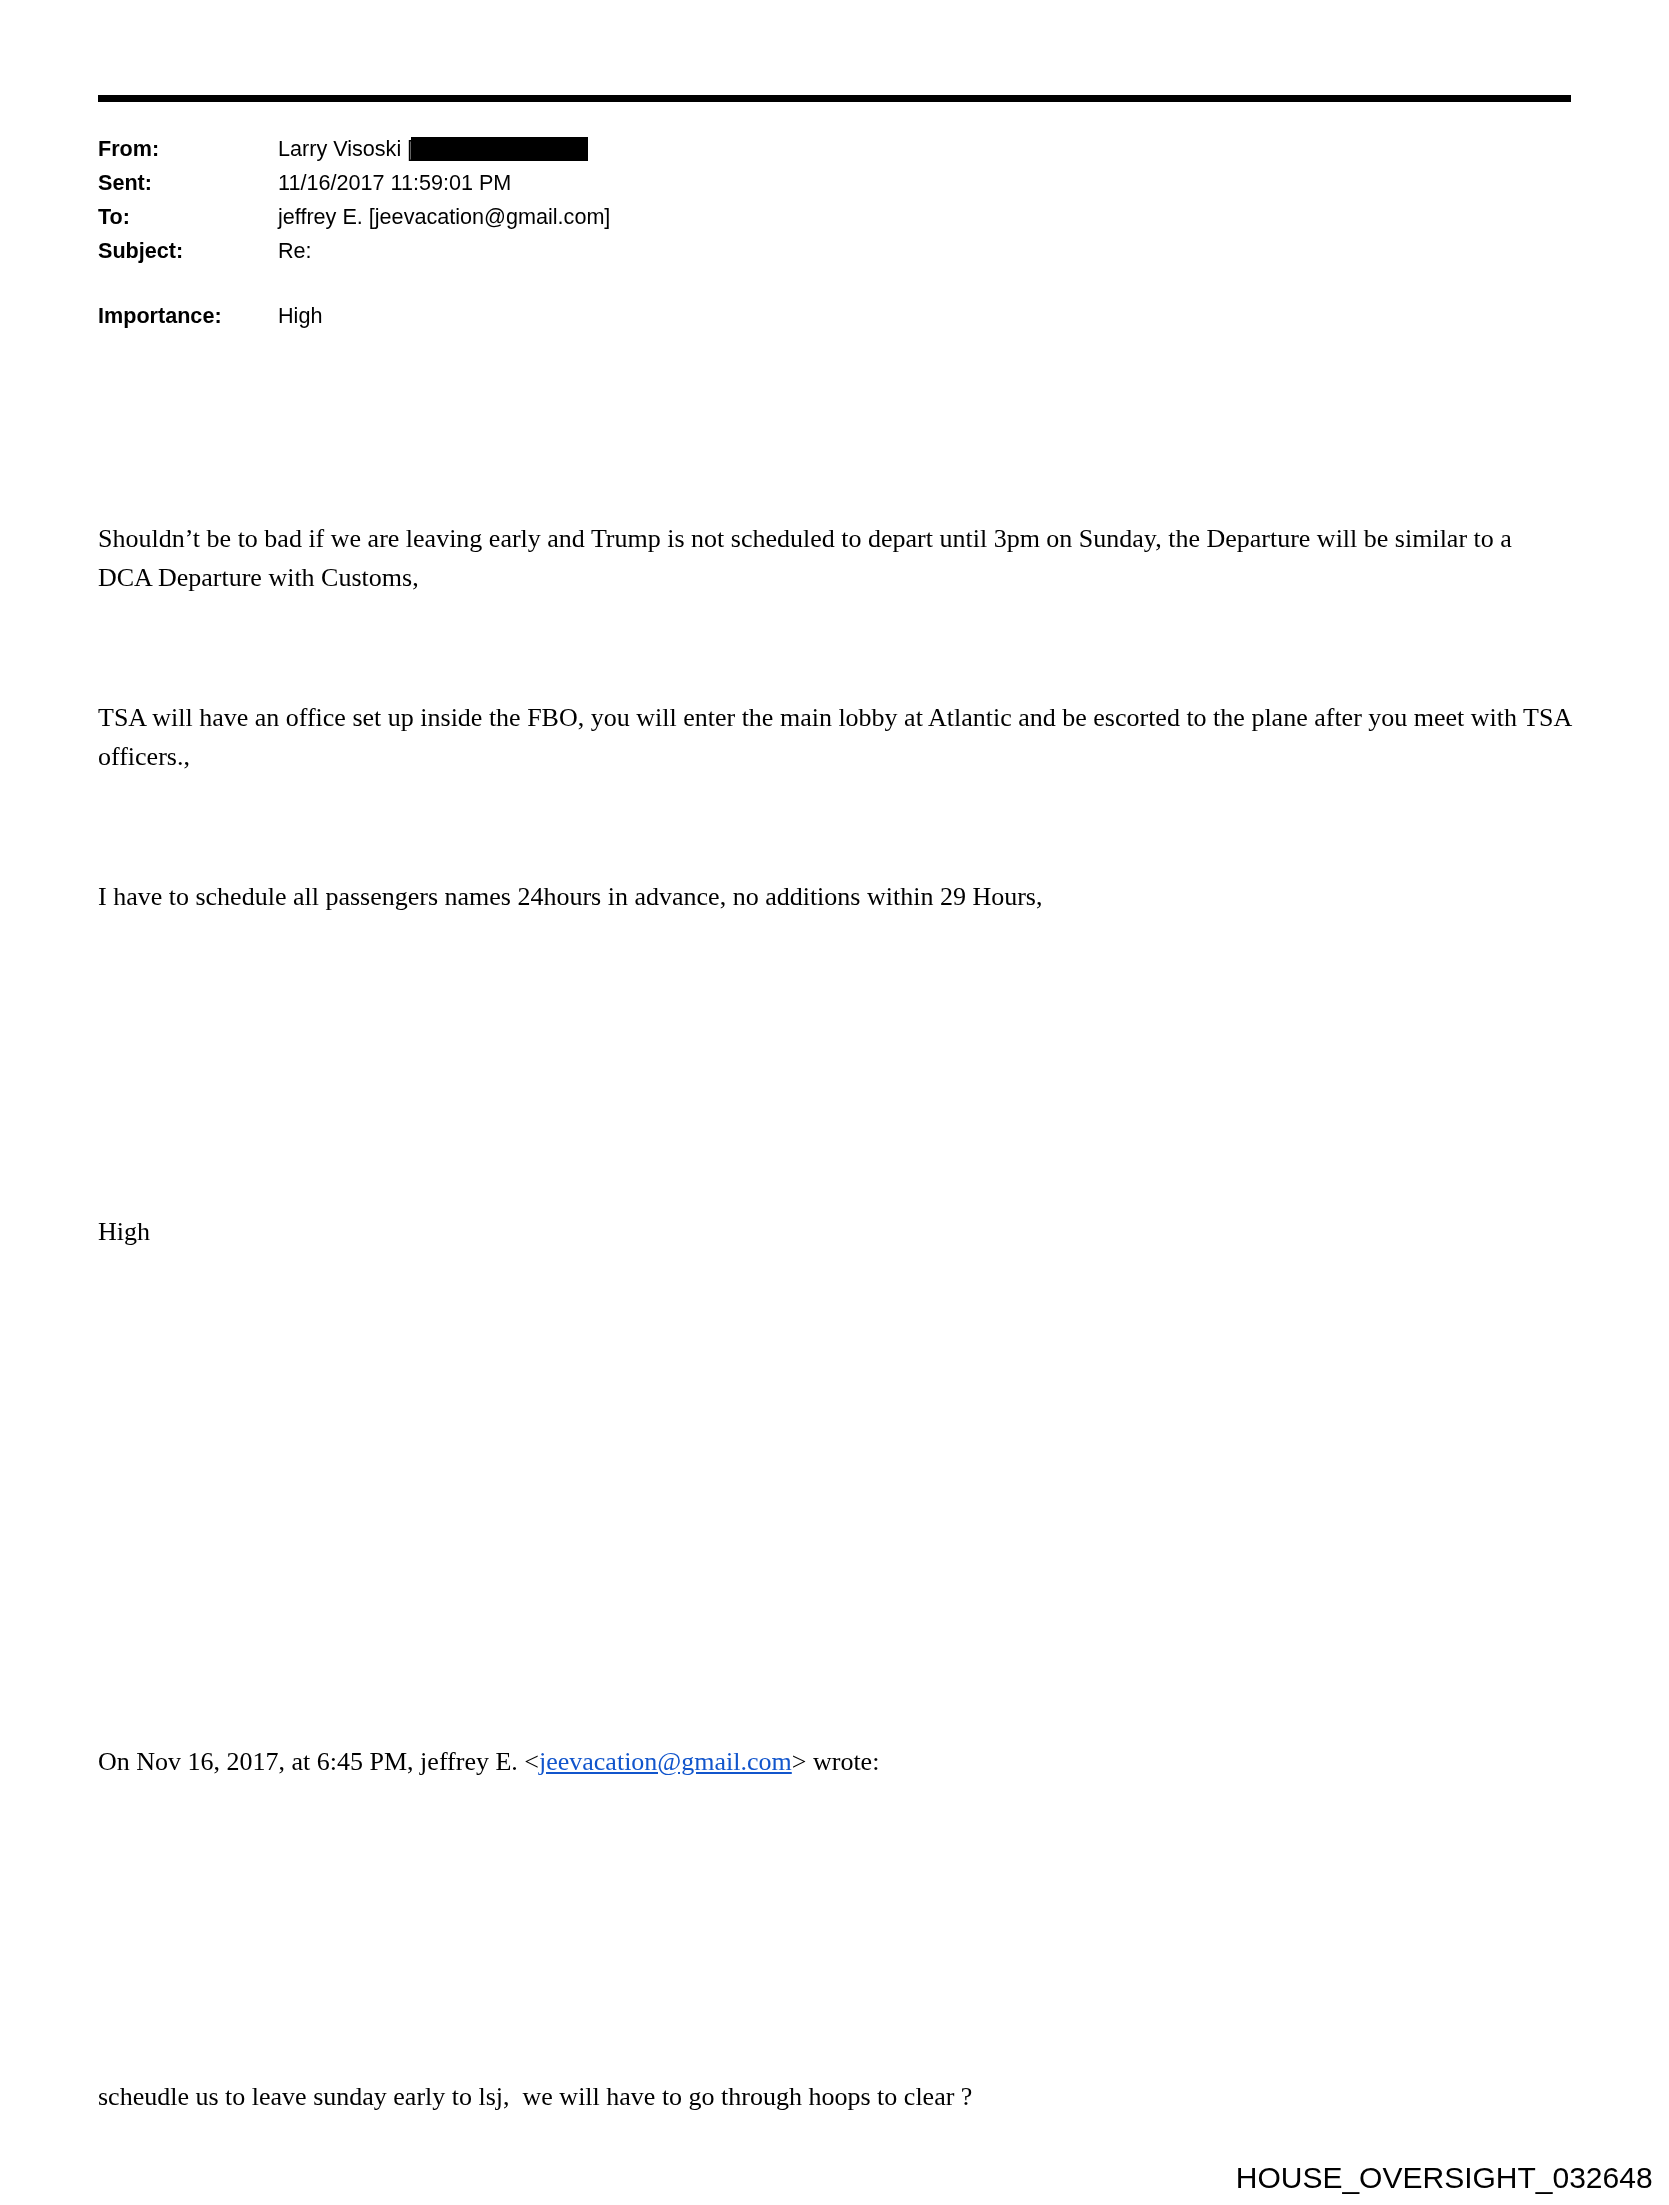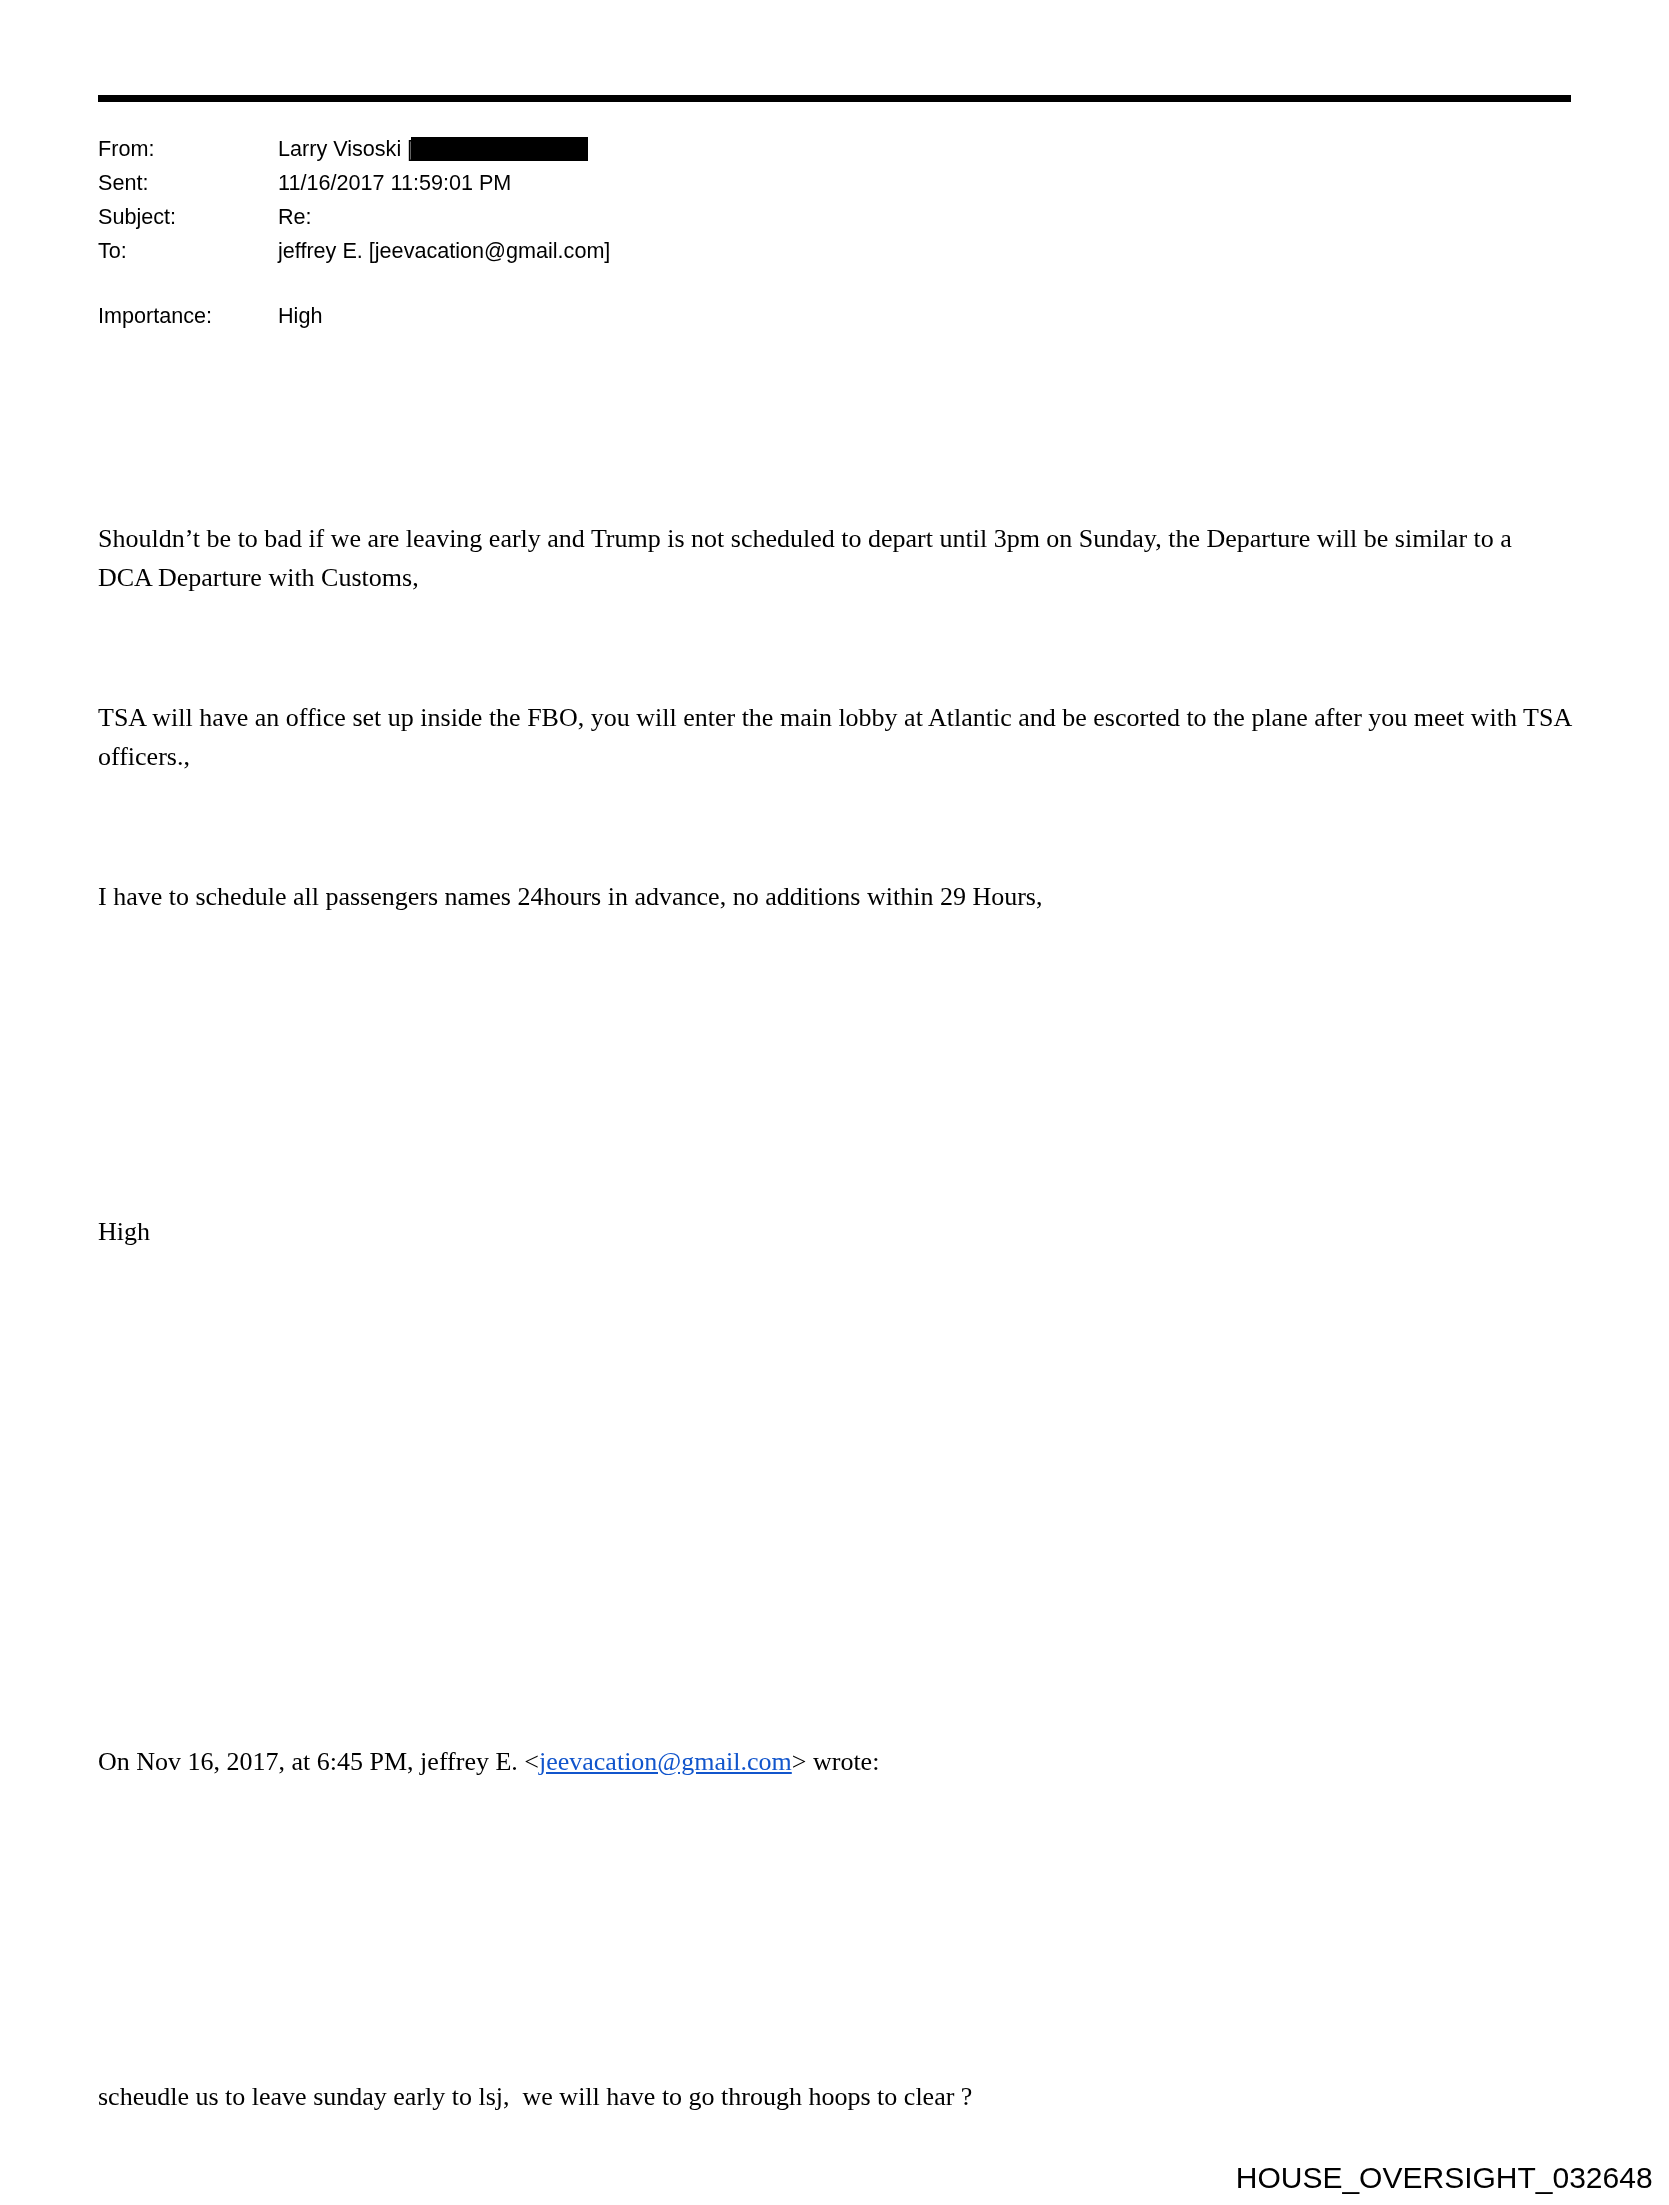--- a/index.html
+++ b/index.html
@@ -16,21 +16,21 @@
   .page { padding: 95px 98px 0 98px; }
   .rule { height: 6.5px; background: #000000; }
 
   .hdr {
     font-family: "Liberation Sans", sans-serif;
     font-size: 21.6px;
     line-height: 34px;
     margin-top: 30px;
   }
   .hdr-row { display: flex; }
-  .hdr-label { width: 180px; flex: none; font-weight: normal; }
+  .hdr-label { width: 180px; flex: none; font-weight: bold; }
   .hdr-value { white-space: pre-wrap; }
   .hdr-gap { height: 31px; }
 
   .body-text {
     font-size: 26px;
     line-height: 39px;
     margin-top: 46px;
     white-space: pre-wrap;
   }
   .blank { height: 39px; }
@@ -60,26 +60,26 @@
   <div class="hdr">
     <div class="hdr-row">
       <span class="hdr-label">From:</span>
       <span class="hdr-value"><span>Larry Visoski [</span><span class="redact redact-hdr"></span></span>
     </div>
     <div class="hdr-row">
       <span class="hdr-label">Sent:</span>
       <span class="hdr-value">11/16/2017 11:59:01 PM</span>
     </div>
     <div class="hdr-row">
+      <span class="hdr-label">To:</span>
+      <span class="hdr-value">jeffrey E. [jeevacation@gmail.com]</span>
+    </div>
+    <div class="hdr-row">
       <span class="hdr-label">Subject:</span>
       <span class="hdr-value">Re:</span>
-    </div>
-    <div class="hdr-row">
-      <span class="hdr-label">To:</span>
-      <span class="hdr-value">jeffrey E. [jeevacation@gmail.com]</span>
     </div>
     <div class="hdr-gap"></div>
     <div class="hdr-row">
       <span class="hdr-label">Importance:</span>
       <span class="hdr-value">High</span>
     </div>
   </div>
 
   <div class="body-text">
 

